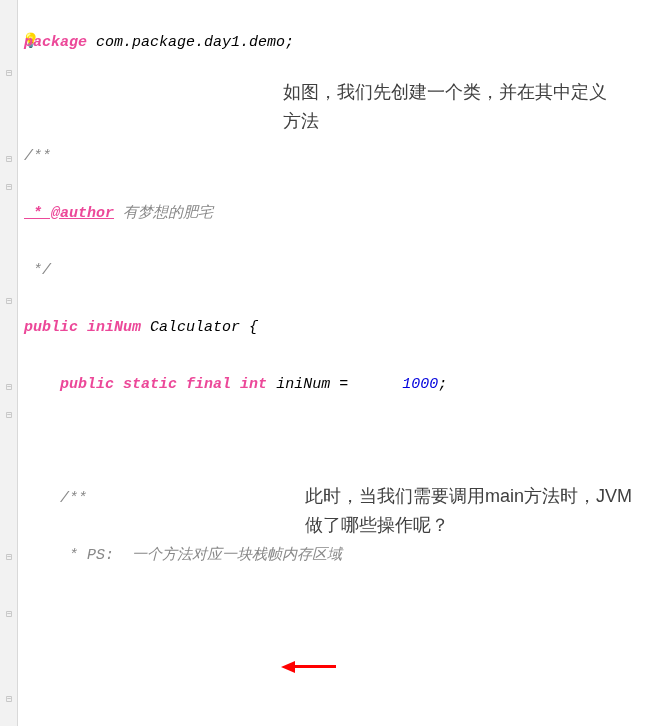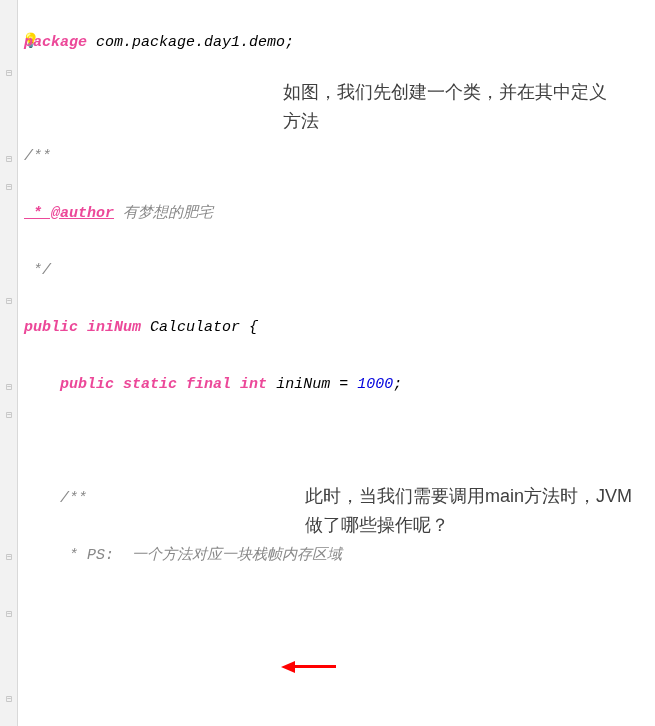--- a/index.html
+++ b/index.html
@@ -45,21 +45,21 @@
       left: 18px;
       top: 0;
       right: 0;
       padding-left: 6px;
       white-space: pre;
     }
     .line { display: block; height: 28.5px; }
     .kw { color: #ec4899; font-weight: bold; }
     .comment { color: #888888; }
     .doc-tag { color: #ec4899; font-weight: bold; text-decoration: underline; }
-    .num { color: #0000dd; }
+    .num { color: #0000dd; margin-left: 45px; }
     .field-italic { font-style: italic; }
     .annotation {
       position: absolute;
       color: #404040;
       font-family: "Microsoft YaHei", sans-serif;
       font-style: normal;
       font-size: 18px;
       line-height: 1.6;
     }
     .arrow {

